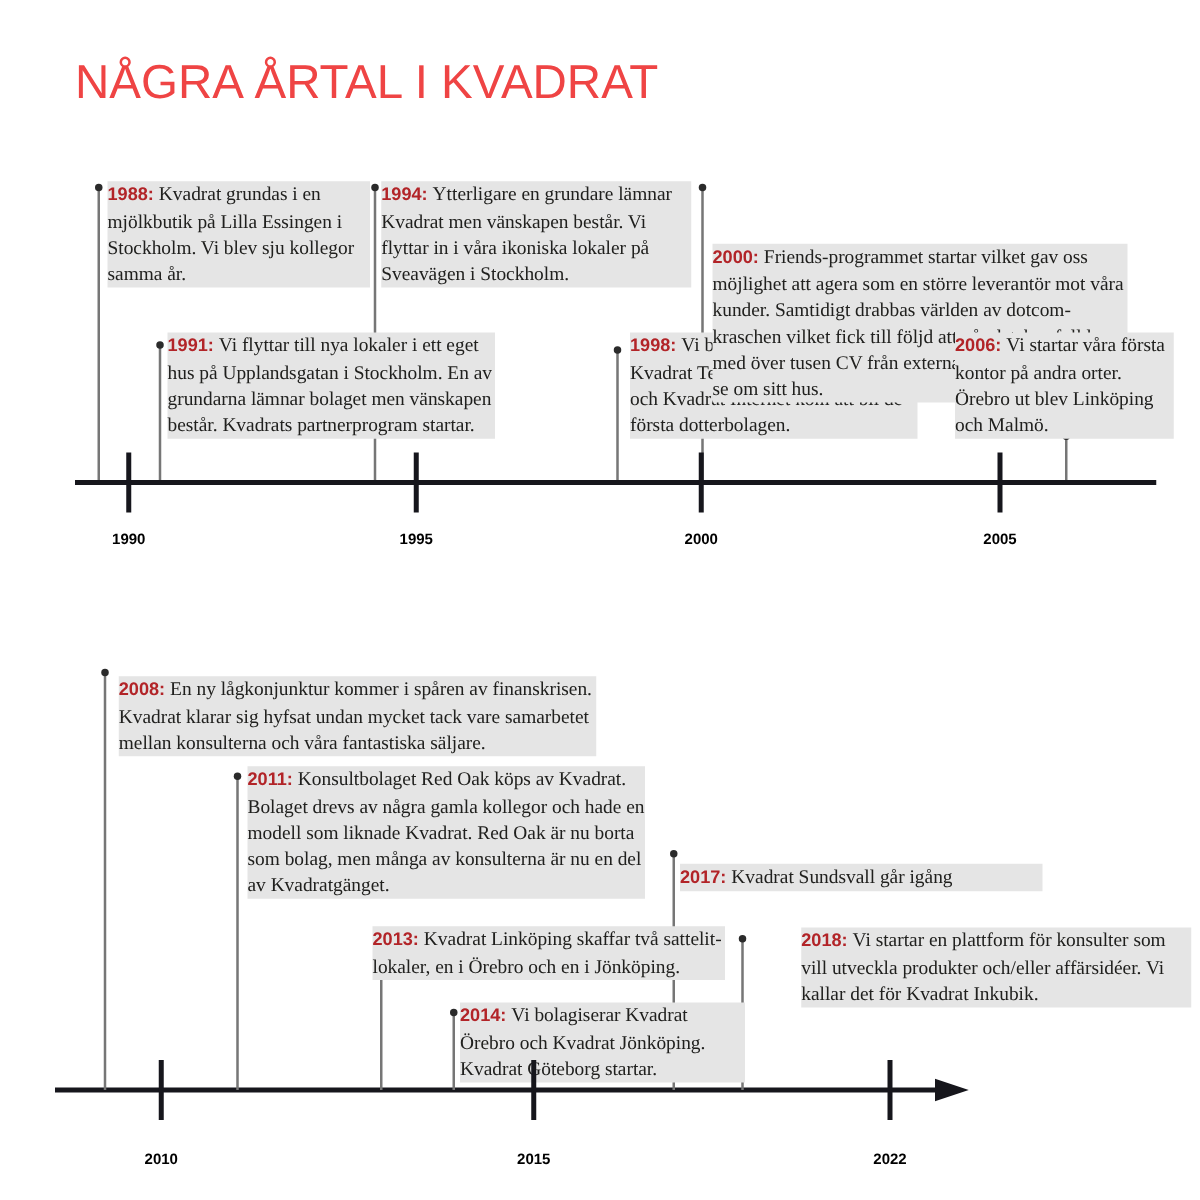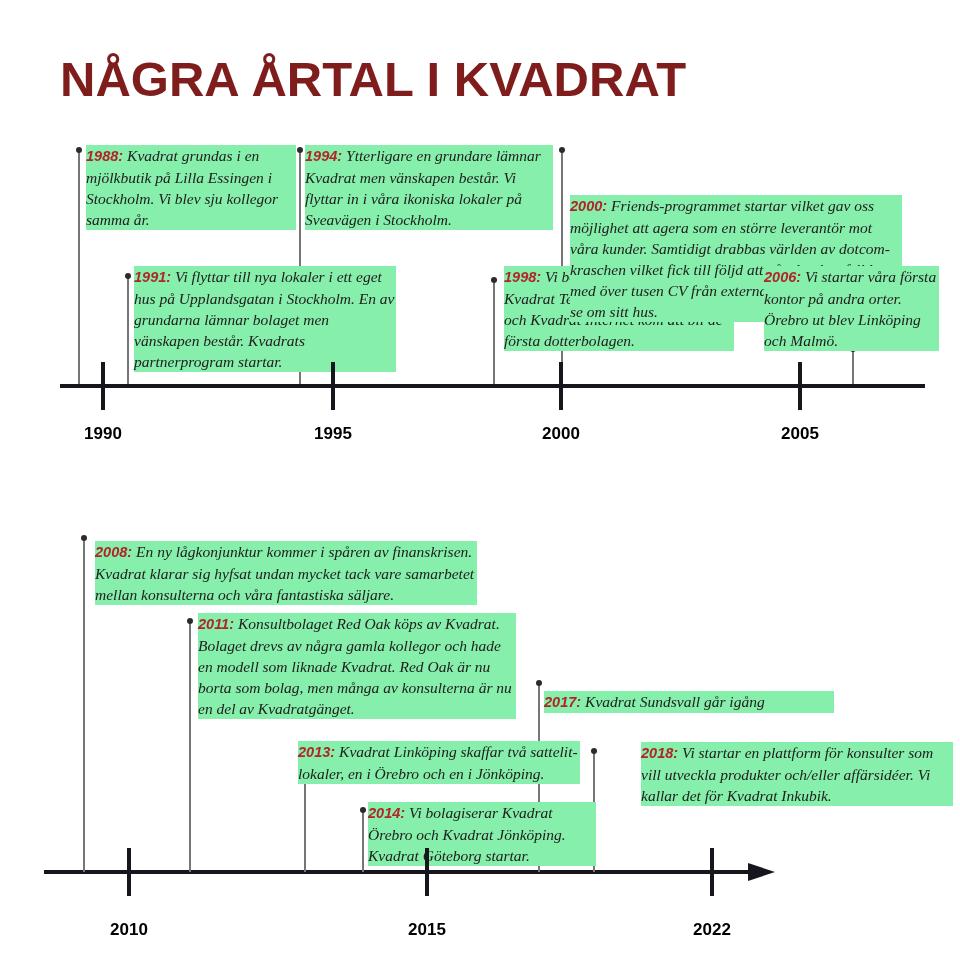--- a/index.html
+++ b/index.html
@@ -1,32 +1,32 @@
 <!DOCTYPE html>
 <html><head>
 <meta charset="utf-8">
 <style>
   html,body{margin:0;padding:0;background:#fff;}
   #page{position:relative;width:960px;height:960px;background:#ffffff;overflow:hidden;
         font-family:"Liberation Serif",serif;}
   .title{position:absolute;left:60px;top:22px;font-family:"Liberation Sans",sans-serif;
-         font-weight:bold;font-size:49px;line-height:1;color:#7f1d1d;letter-spacing:0px;white-space:nowrap;}
-  .event{position:absolute;background:#86efac;z-index:2;font-size:15.5px;line-height:21px;color:#20201e;font-style:italic;}
+         font-weight:normal;font-size:38px;line-height:1;color:#ef4444;letter-spacing:0px;white-space:nowrap;}
+  .event{position:absolute;background:#e5e5e5;z-index:2;font-size:15.5px;line-height:21px;color:#20201e;}
   .event .yr{font-family:"Liberation Sans",sans-serif;font-weight:bold;font-size:14.5px;
              color:#b22428;margin-right:4px;}
   .connector{position:absolute;width:2px;background:#767676;z-index:1;}
   .connector.front{z-index:2;}
   .connector::before{content:"";position:absolute;top:-3px;left:-2px;width:6px;height:6px;
                      border-radius:50%;background:#2b2b2b;}
   .axis{position:absolute;height:4px;background:#16161c;z-index:0;}
   .tick{position:absolute;width:4px;height:48px;background:#16161c;z-index:3;}
   .arrow-head{position:absolute;width:0;height:0;border-left:27px solid #16161c;
               border-top:9px solid transparent;border-bottom:9px solid transparent;z-index:3;}
   .axis-label{position:absolute;width:76px;text-align:center;font-family:"Liberation Sans",sans-serif;
-              font-weight:bold;font-size:17px;color:#000;z-index:3;}
+              font-weight:bold;font-size:12px;color:#000;z-index:3;}
 </style>
 </head>
 <body>
 
 <div id="page">
 
   <h1 class="title">NÅGRA ÅRTAL I KVADRAT</h1>
 
   <div>
 

